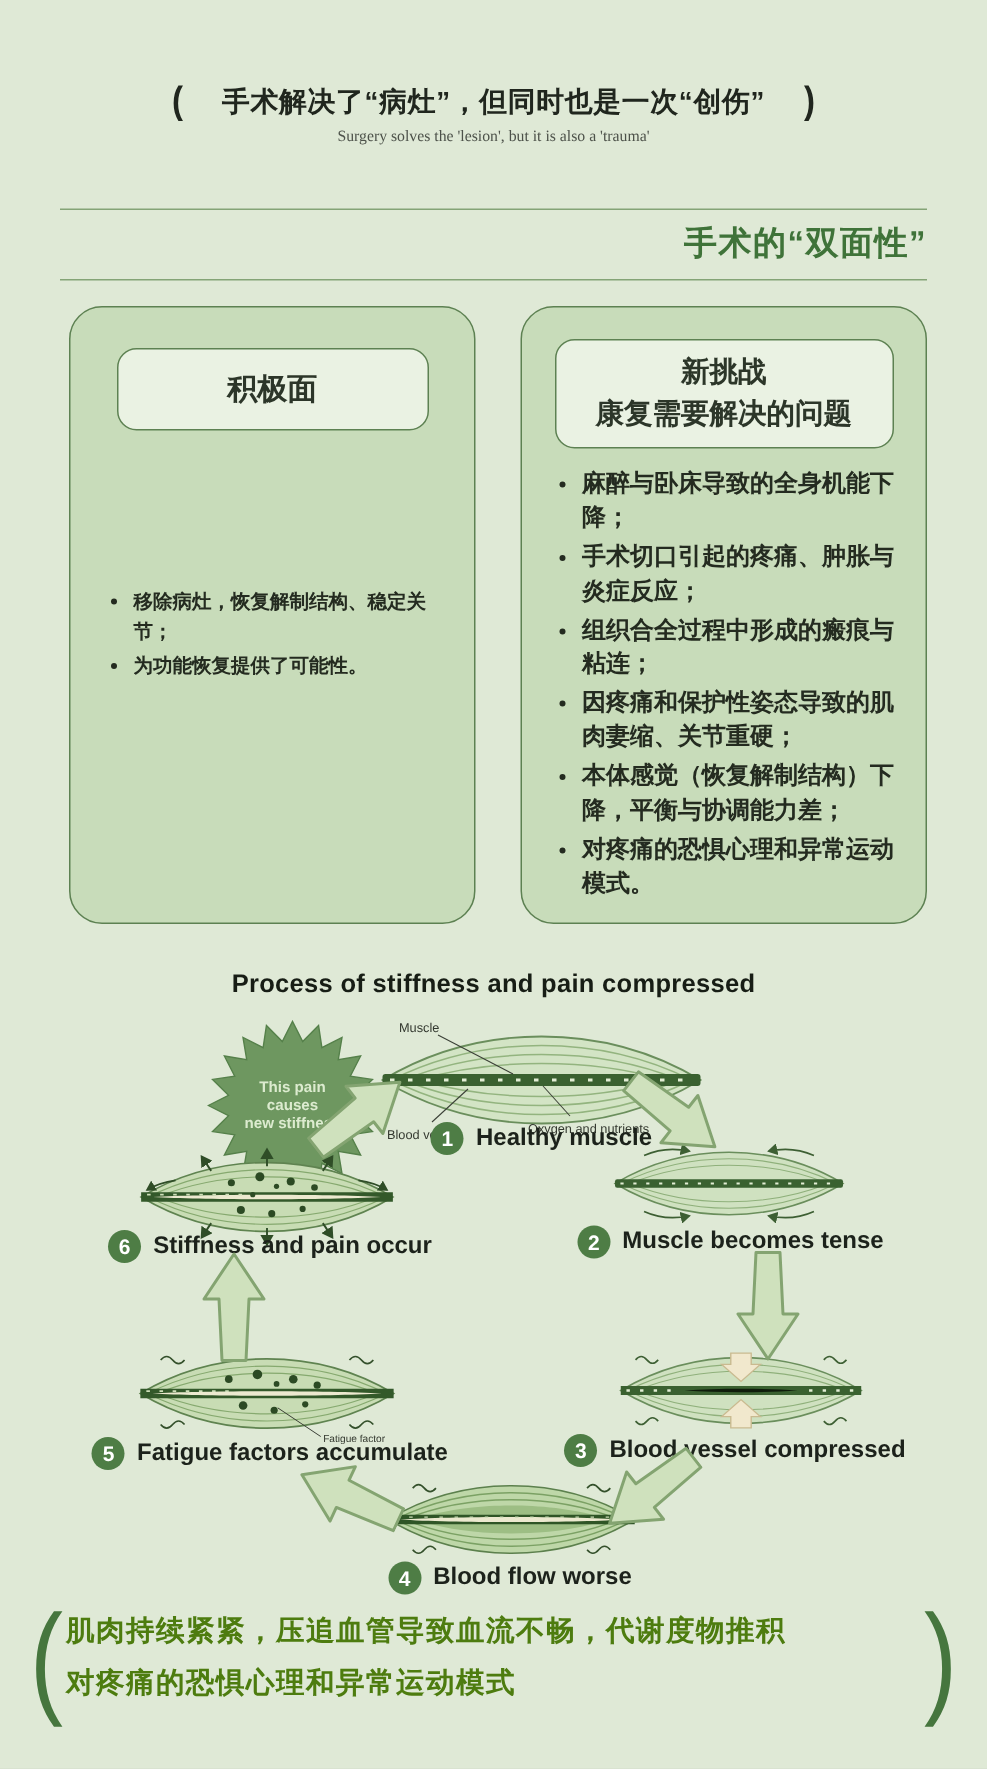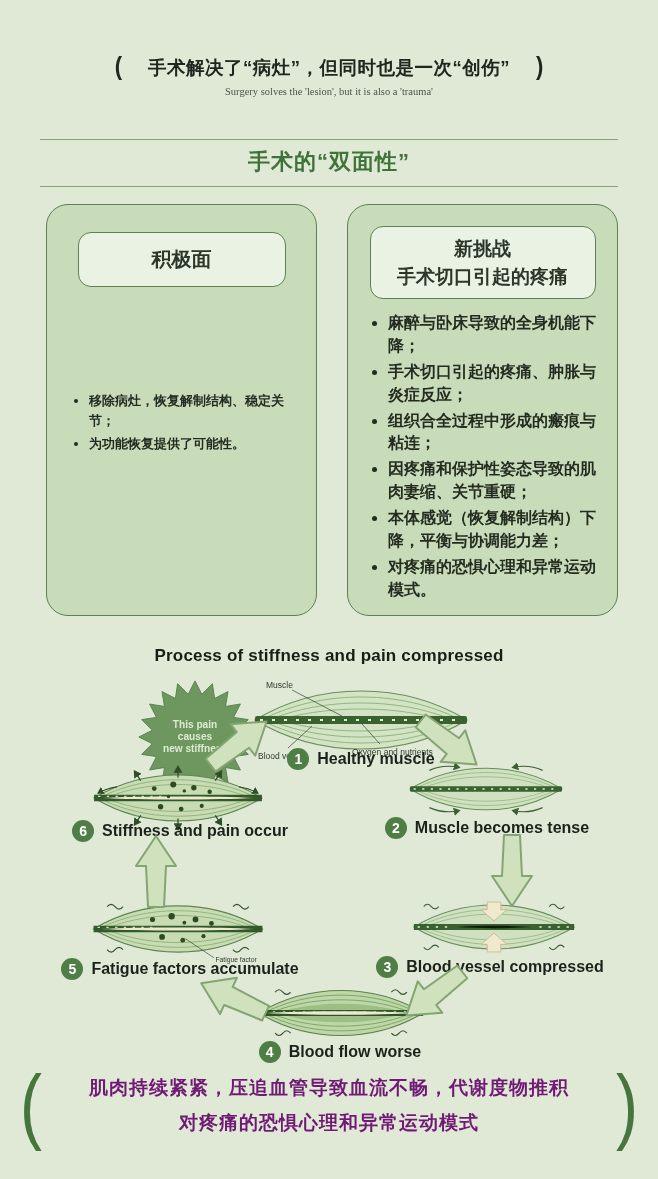--- a/index.html
+++ b/index.html
@@ -9,21 +9,21 @@
   
   .top-header{position:absolute;top:54px;left:0;width:100%;display:flex;justify-content:center;align-items:center;gap:26px;}
   .top-header .paren{font-size:22px;font-weight:600;color:#20261e;transform:scaleY(1.15);}
   .top-header .htext{font-size:18.5px;font-weight:700;color:#20261e;letter-spacing:.5px;}
   .subtitle{position:absolute;top:86px;left:0;width:100%;text-align:center;
     font-family:"Liberation Serif","DejaVu Serif",serif;font-size:10.5px;color:#4d524a;}
 
   
   .section-title-wrap{position:absolute;top:139px;left:40px;right:40px;
     border-top:1px solid #84a476;border-bottom:1px solid #84a476;
-    text-align:center;padding:7px 0 9px;}
+    text-align:right;padding:7px 0 9px;}
   .section-title-wrap .stitle{font-size:22px;font-weight:700;color:#3f7339;letter-spacing:1px;}
 
   
   .cards{position:absolute;top:204px;left:46px;right:40px;display:flex;gap:30px;}
   .card{flex:1;height:410px;background:#c8dcba;border:1.6px solid #5d8152;border-radius:22px;overflow:hidden;}
   .card-head{background:#eaf2e3;border:1.6px solid #5d8152;border-radius:13px;
     text-align:center;color:#2c3629;font-weight:700;}
   .card-head.one-line{width:198px;margin:27px auto 0;padding:13px 4px;font-size:20px;}
   .card-head.two-line{width:208px;margin:21px auto 0;padding:8px 8px;font-size:19px;line-height:1.45;}
   .card ul{margin:0;color:#242b20;}
@@ -39,21 +39,21 @@
   .stage-num{width:22px;height:22px;border-radius:50%;background:#4e7d45;color:#fff;
     font-size:14px;font-weight:700;display:flex;align-items:center;justify-content:center;flex:0 0 auto;}
   .stage-text{font-size:16px;font-weight:700;color:#1c221b;white-space:nowrap;}
   .flow-arrow{position:absolute;width:74px;height:46px;}
   .ann{font-size:8.5px;fill:#33382f;}
   .starburst-text{font-size:11px;fill:#dcebcf;font-weight:600;}
 
   
   .footer{position:absolute;top:1070px;left:18px;right:18px;display:flex;align-items:center;}
   .footer .bparen{font-size:66px;font-weight:400;color:#46763e;line-height:1;transform:scaleY(1.25);flex:0 0 auto;padding:0 2px;}
-  .footer .ftext{flex:1;text-align:center;color:#701a75;font-size:19px;font-weight:700;line-height:1.85;letter-spacing:1px;}
+  .footer .ftext{flex:1;color:#4d7c0f;font-size:19px;font-weight:700;line-height:1.85;letter-spacing:1px;}
 </style>
 </head>
 <body>
 
 <div class="page">
 
   <div class="top-header">
     <span class="paren">(</span>
     <span class="htext">手术解决了“病灶”，但同时也是一次“创伤”</span>
     <span class="paren">)</span>
@@ -68,21 +68,21 @@
     <div class="card positive">
       <div class="card-head one-line">积极面</div>
       <ul>
         <li>移除病灶，恢复解制结构、稳定关节；</li>
         <li>为功能恢复提供了可能性。</li>
       </ul>
     </div>
     <div class="card challenges">
       <div class="card-head two-line">
         <div>新挑战</div>
-        <div>手术切口引起的疼痛</div>
+        <div>康复需要解决的问题</div>
       </div>
       <ul>
         <li>麻醉与卧床导致的全身机能下降；</li>
         <li>手术切口引起的疼痛、肿胀与炎症反应；</li>
         <li>组织合全过程中形成的瘢痕与粘连；</li>
         <li>因疼痛和保护性姿态导致的肌肉妻缩、关节重硬；</li>
         <li>本体感觉（恢复解制结构）下降，平衡与协调能力差；</li>
         <li>对疼痛的恐惧心理和异常运动模式。</li>
       </ul>
     </div>

